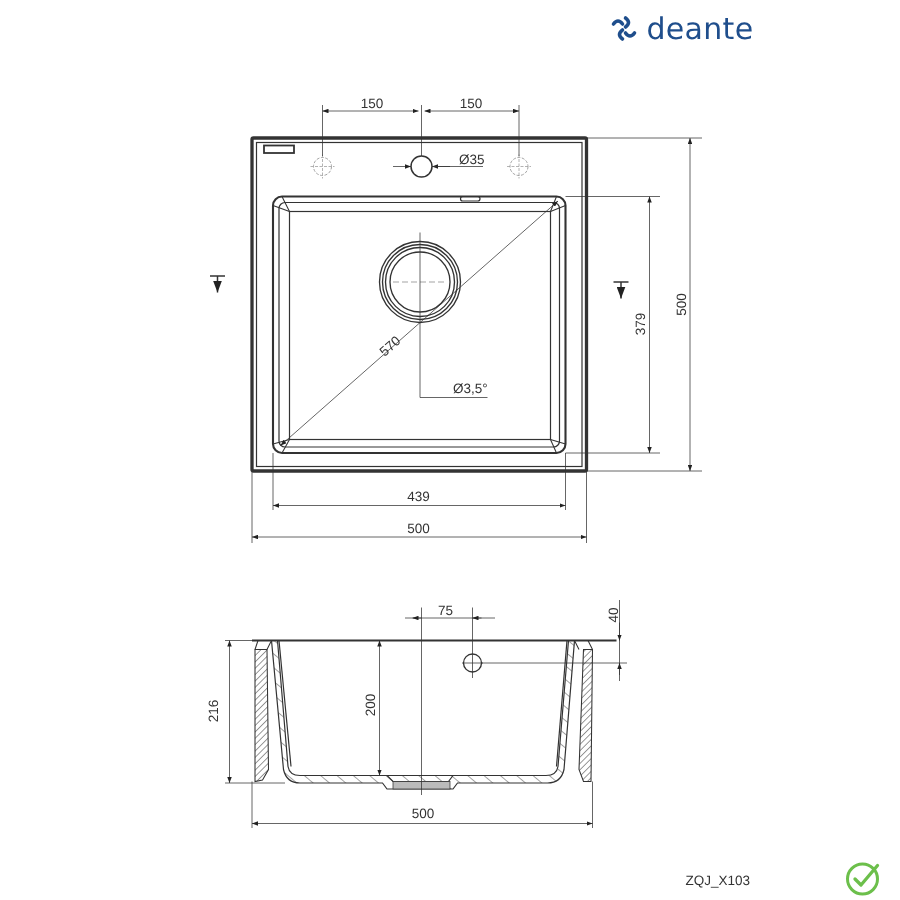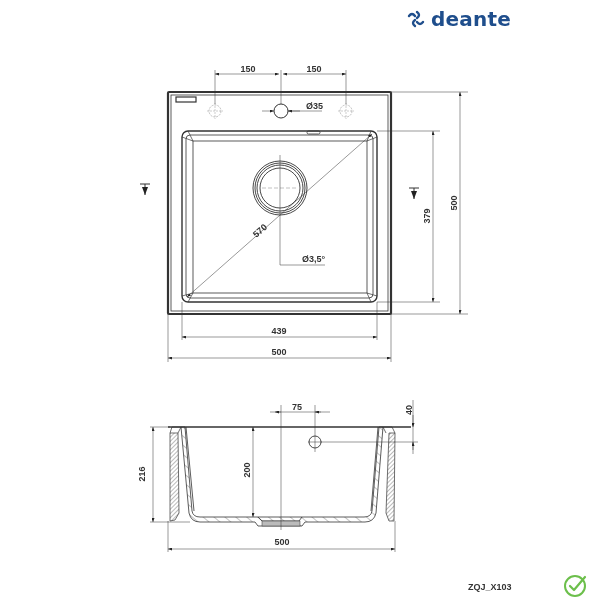--- a/index.html
+++ b/index.html
@@ -1,20 +1,20 @@
 <!DOCTYPE html>
 <html><head>
 <meta charset="utf-8">
 <style>
   html, body { margin:0; padding:0; background:#ffffff; }
   body { width:600px; height:600px; position:relative; overflow:hidden; font-family:"DejaVu Sans", sans-serif; }
-  #stage { position:absolute; left:0; top:0; width:600px; height:600px;font-weight:bold; }
+  #stage { position:absolute; left:0; top:0; width:600px; height:600px; }
   .brand { position:absolute; left:405px; top:5px; height:28px; display:flex; align-items:center; gap:4px; }
   .brand-text { font-family:"DejaVu Sans", sans-serif; font-size:20px; color:#1f4e8c; letter-spacing:0.2px; }
-  .code { position:absolute; left:468px; top:582px; font-family:"Liberation Sans", sans-serif; font-size:9px; color:#333; }
+  .code { position:absolute; left:457px; top:582px; font-family:"Liberation Sans", sans-serif; font-size:9px; color:#333; }
   .check { position:absolute; left:563px; top:572px; }
   svg text { font-family:"Liberation Sans", sans-serif; fill:#333; }
 </style>
 </head>
 <body>
 
 <div id="stage">
 
   <div class="brand">
     <svg width="22" height="22" viewBox="0 0 22 22">

